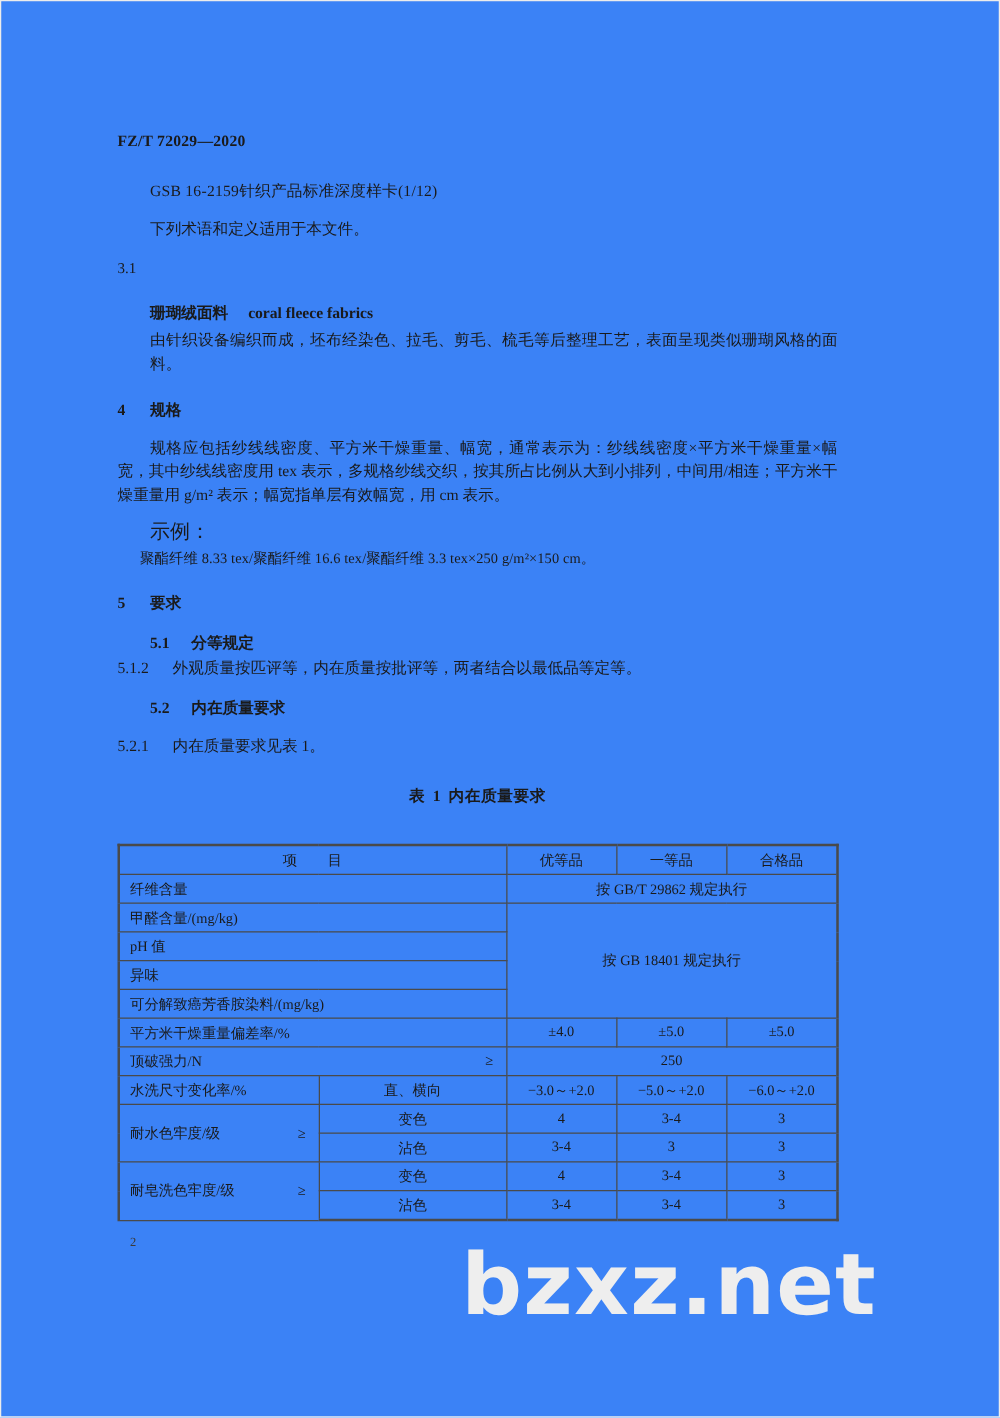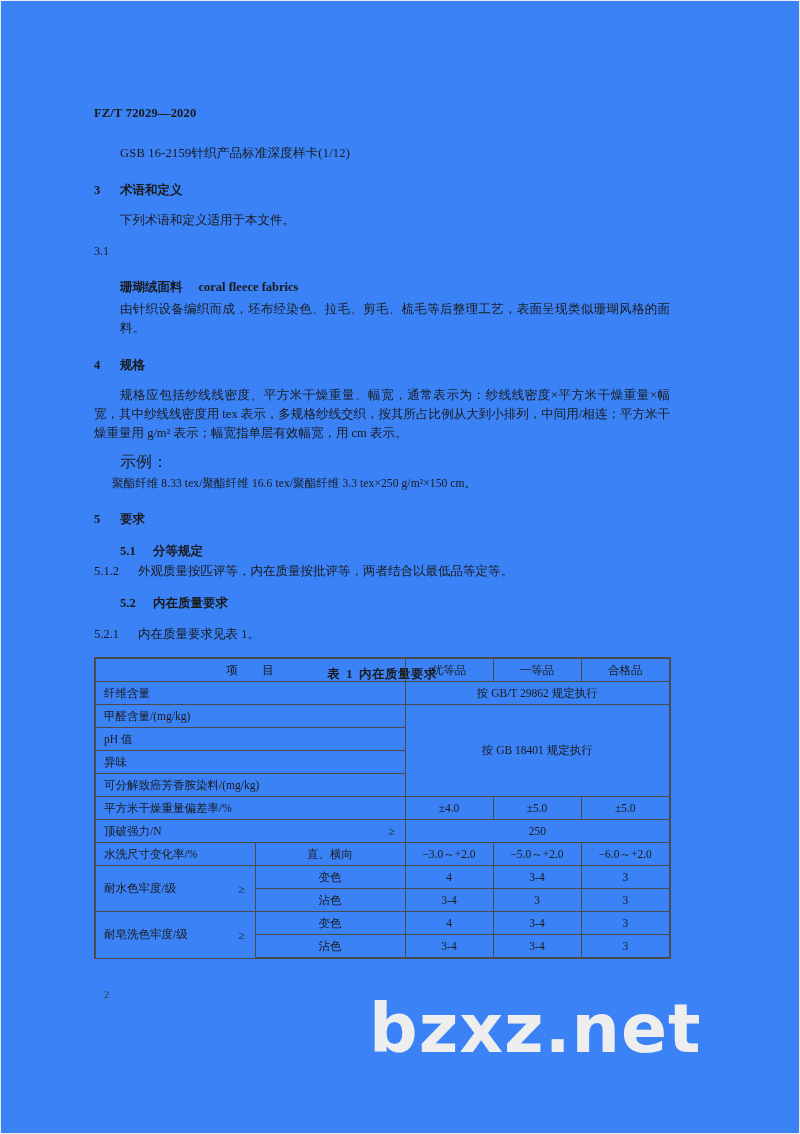--- a/index.html
+++ b/index.html
@@ -138,21 +138,21 @@
     font-size: 12.5px;
     margin-top: 22px;
     margin-bottom: 0;
     letter-spacing: 0.5px;
   }
   #table-caption .cap-num { margin: 0 6px; }
 
   table#quality-table {
     position: absolute;
     left: 93px;
-    top: 656px;
+    top: 674px;
     width: 575px;
     border-collapse: collapse;
     font-size: 11.5px;
     table-layout: fixed;
   }
   table#quality-table td, table#quality-table th {
     border: 1px solid #4a4a4a;
     padding: 0;
     height: 22px;
     font-weight: normal;
@@ -202,23 +202,20 @@
   <div id="watermark">bzxz.net</div>
 
   <div id="doc-number">FZ/T 72029—2020</div>
 
   <div id="content">
 
     <p class="ref-line">
       <span class="ref-code">GSB 16-2159</span><span>针织产品标准深度样卡(1/12)</span>
     </p>
 
-    <p class="clause-head">
-      <span class="num">3</span><span>术语和定义</span>
-    </p>
 
     <p class="para">下列术语和定义适用于本文件。</p>
 
     <p class="term-id">3.1</p>
 
     <p class="term-name">
       <span>珊瑚绒面料</span><span class="en">coral fleece fabrics</span>
     </p>
 
     <p class="term-def">由针织设备编织而成，坯布经染色、拉毛、剪毛、梳毛等后整理工艺，表面呈现类似珊瑚风格的面料。</p>

